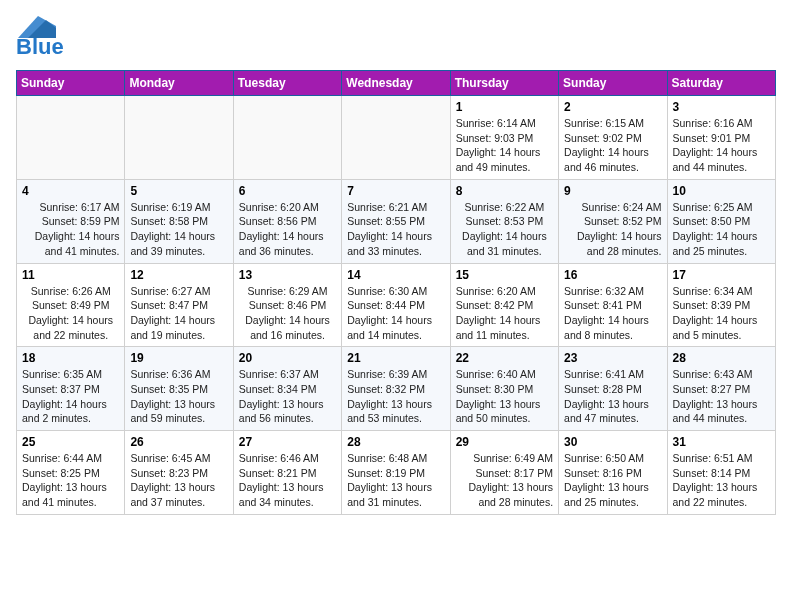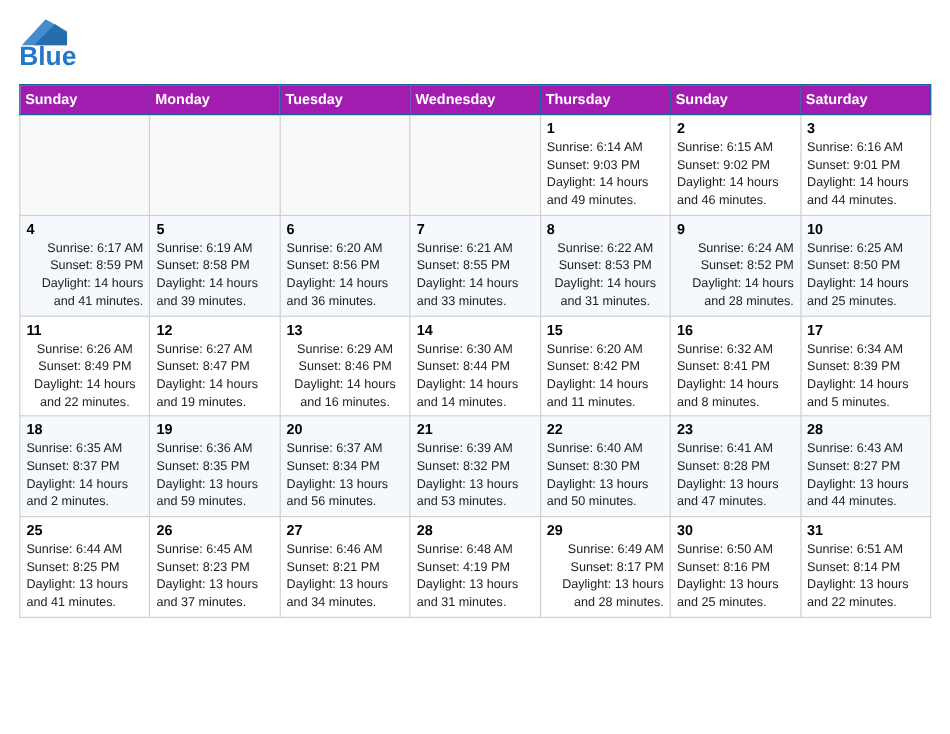--- a/index.html
+++ b/index.html
@@ -299,21 +299,21 @@
         <td>
           <span class="day-number">27</span>
           <div class="day-info" style="white-space: pre-line;">Sunrise: 6:46 AM
 Sunset: 8:21 PM
 Daylight: 13 hours
 and 34 minutes.</div>
         </td>
         <td>
           <span class="day-number">28</span>
           <div class="day-info" style="white-space: pre-line;">Sunrise: 6:48 AM
-Sunset: 4:19 PM
+Sunset: 8:19 PM
 Daylight: 13 hours
 and 31 minutes.</div>
         </td>
         <td>
           <span class="day-number">29</span>
           <div class="day-info" style="white-space: pre-line; text-align: right;">Sunrise: 6:49 AM
 Sunset: 8:17 PM
 Daylight: 13 hours
 and 28 minutes.</div>
         </td>

